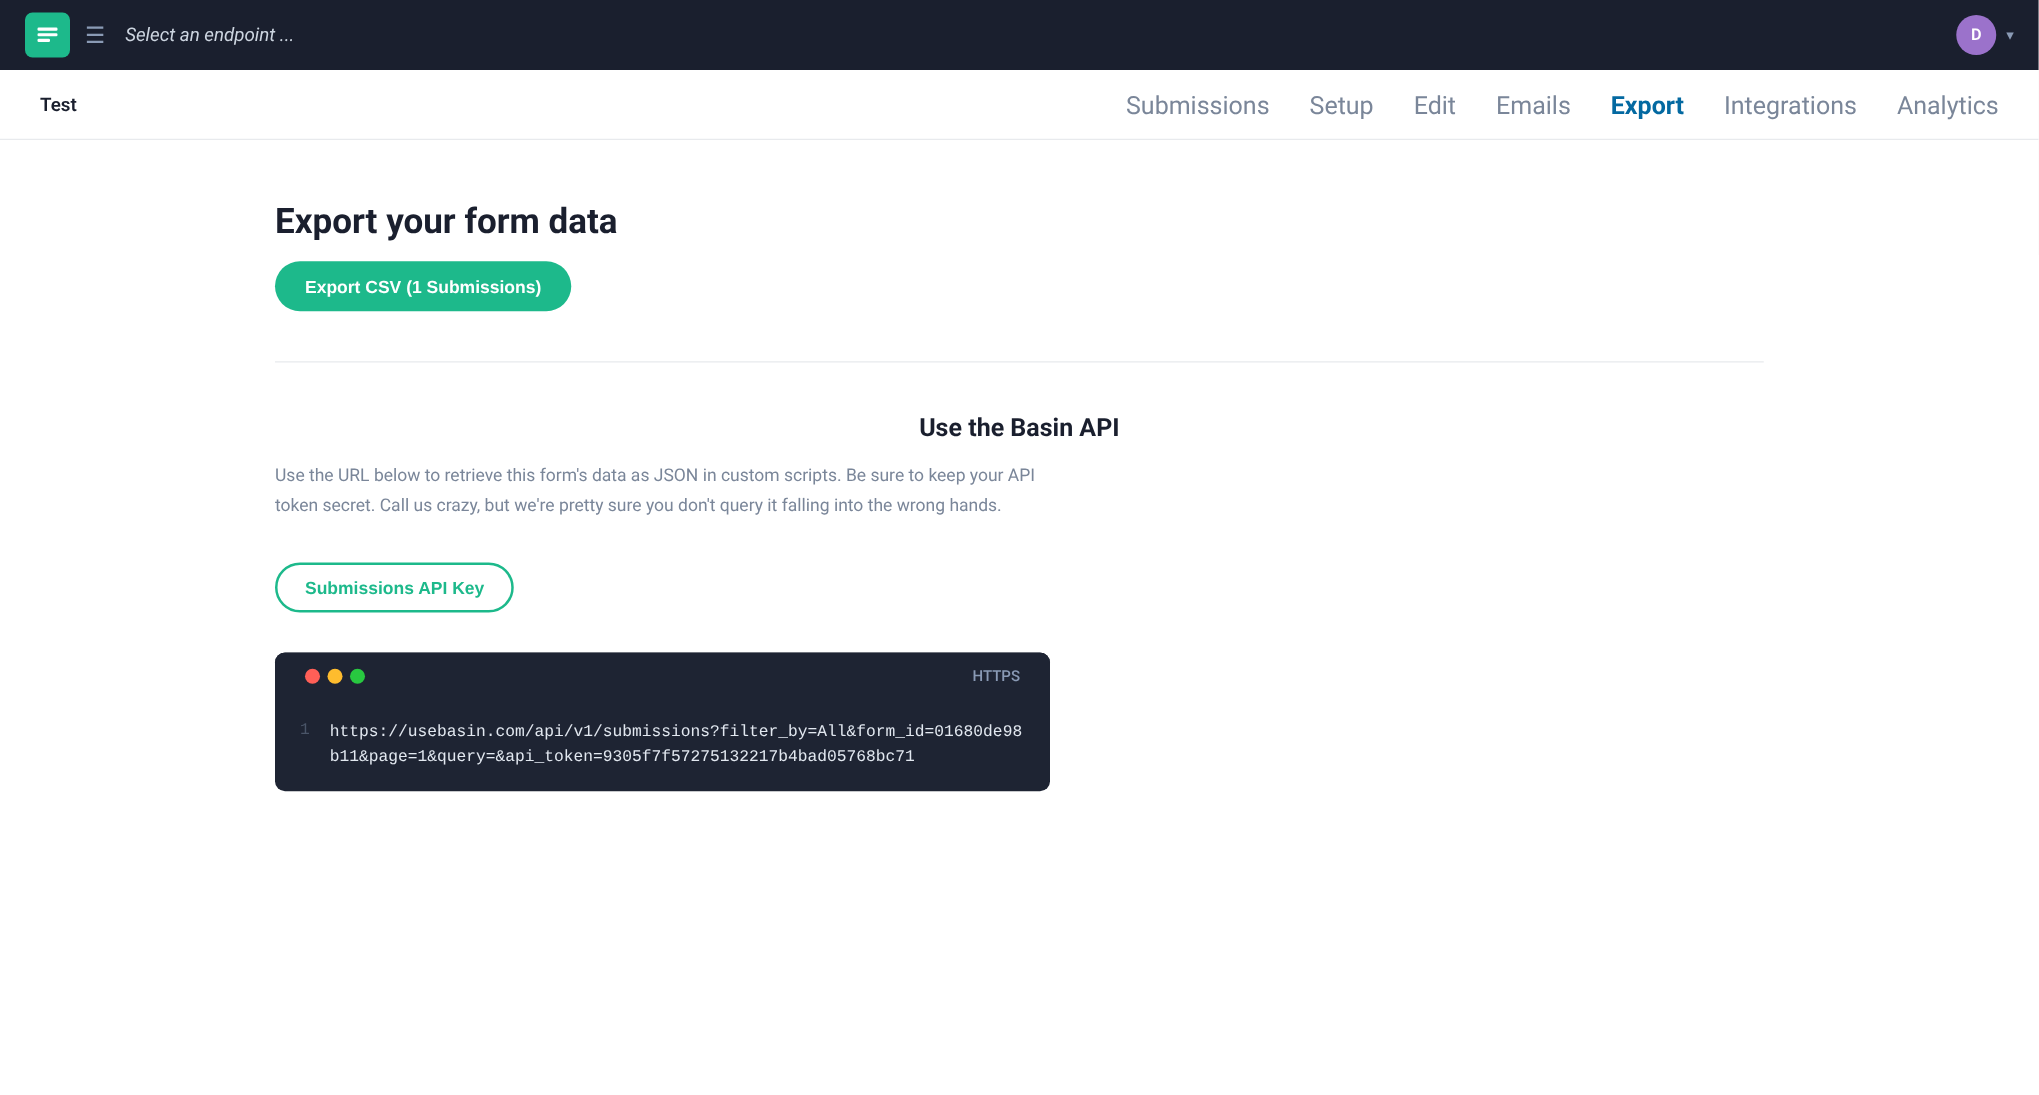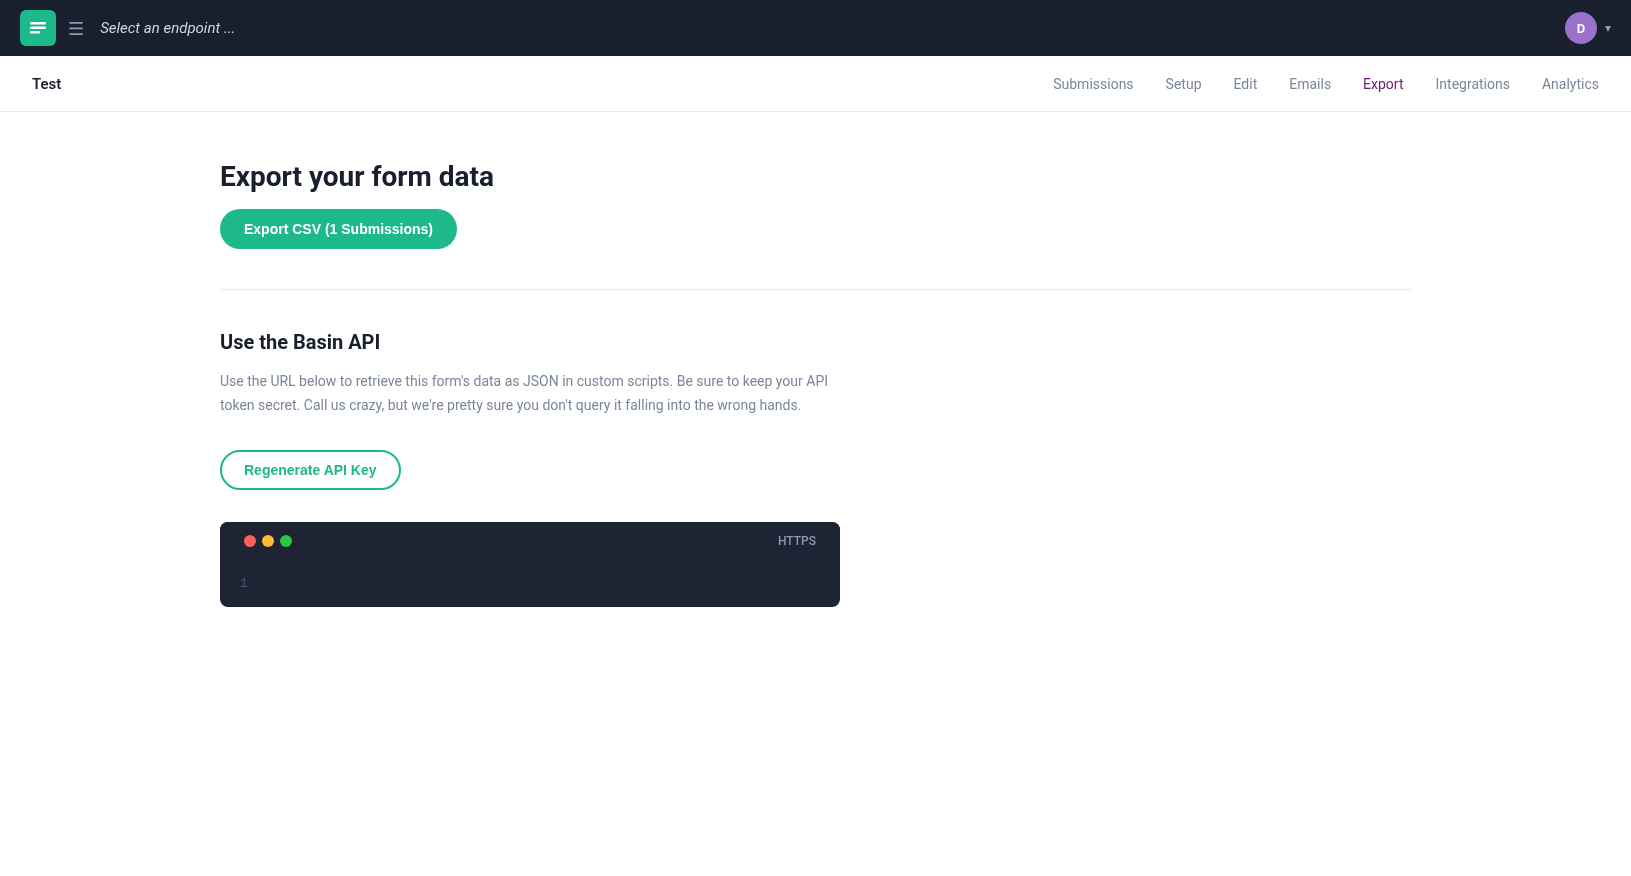--- a/index.html
+++ b/index.html
@@ -102,30 +102,30 @@
     }
 
     .nav-links {
       display: flex;
       align-items: center;
       gap: 32px;
       margin-left: auto;
     }
 
     .nav-link {
-      font-size: 14px;
+      font-size: 20px;
       color: #7a8699;
       cursor: pointer;
       text-decoration: none;
       padding: 4px 0;
     }
 
     .nav-link.active {
-      color: #701a75;
-      font-weight: 400;
+      color: #0369a1;
+      font-weight: 700;
     }
 
     
     .main-content {
       background: #ffffff;
       min-height: calc(876px - 112px);
       padding: 48px 220px 48px 220px;
     }
 
     .page-title {
@@ -163,20 +163,21 @@
       border: none;
       border-top: 1px solid #e8eaed;
       margin-bottom: 40px;
     }
 
     .section-title {
       font-size: 20px;
       font-weight: 700;
       color: #1a1f2e;
       margin-bottom: 16px;
+      text-align: center;
     }
 
     .section-description {
       font-size: 14px;
       color: #7a8699;
       line-height: 1.7;
       margin-bottom: 32px;
       max-width: 620px;
     }
 
@@ -292,30 +293,31 @@
   <div class="export-buttons">
     <button class="btn-primary">Export CSV (1 Submissions)</button>
   </div>
 
   <hr class="divider">
 
   
   <h2 class="section-title">Use the Basin API</h2>
   <p class="section-description">Use the URL below to retrieve this form's data as JSON in custom scripts. Be sure to keep your API token secret. Call us crazy, but we're pretty sure you don't query it falling into the wrong hands.</p>
 
-  <button class="btn-outline">Regenerate API Key</button>
+  <button class="btn-outline">Submissions API Key</button>
 
   
   <div class="code-block">
     <div class="code-header">
       <div class="traffic-lights">
         <div class="traffic-light red"></div>
         <div class="traffic-light yellow"></div>
         <div class="traffic-light green"></div>
       </div>
       <span class="code-label">HTTPS</span>
     </div>
     <div class="code-body">
       <span class="line-number">1</span>
+      <span class="code-text">https://usebasin.com/api/v1/submissions?filter_by=All&amp;form_id=01680de98b11&amp;page=1&amp;query=&amp;api_token=9305f7f57275132217b4bad05768bc71</span>
     </div>
   </div>
 
 </div>
 
 </body></html>

